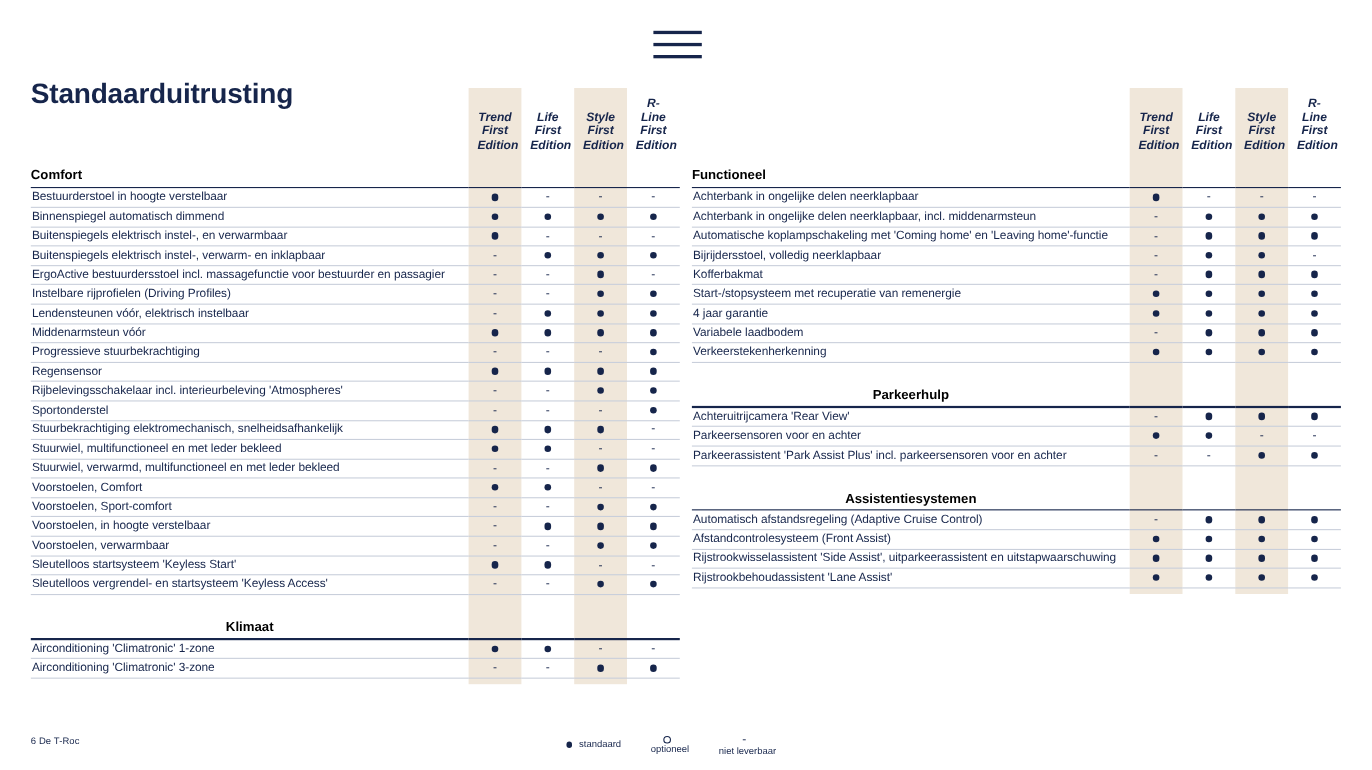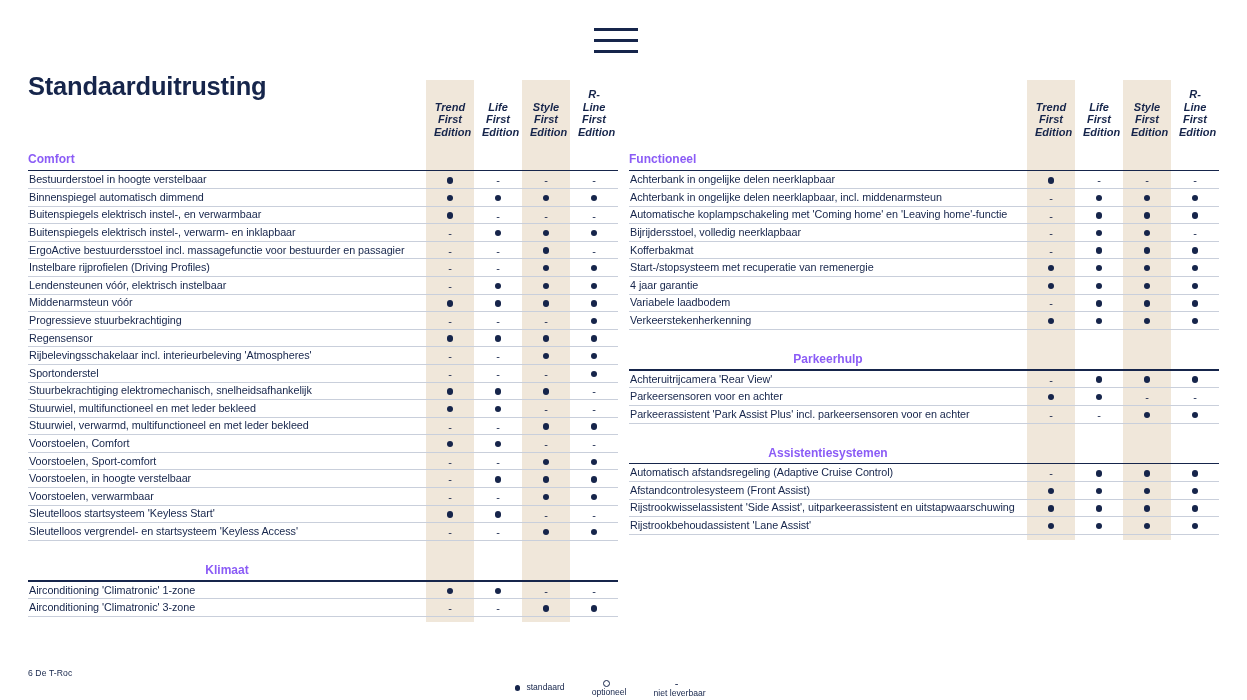--- a/index.html
+++ b/index.html
@@ -110,21 +110,21 @@
 
   
   tr.section-row td {
     padding: 0 0 2px 0;
     border: none;
     vertical-align: bottom;
   }
   tr.section-row td.s-label {
     font-size: 12px;
     font-weight: bold;
-    color: #8b5cf6;
+    color: #000000;
     padding-bottom: 3px;
   }
   tr.section-row.gap td.s-label { padding-top: 22px; text-align: center; }
   tr.section-row.gap td { padding-top: 22px; }
 
   
   tr.rule-row td {
     padding: 0;
     height: 2px;
     border: none;
@@ -193,21 +193,20 @@
     top: 4px;
     letter-spacing: 0.1px;
   }
   .legend {
     position: absolute;
     left: 515px;
     top: 2px;
     display: flex;
     align-items: center;
     gap: 0;
-    margin-top: 11px;
   }
   .legend .item {
     display: flex;
     align-items: center;
     font-size: 8.6px;
     color: #16254b;
   }
   .legend .item + .item { margin-left: 27px; flex-direction: column; }
   .legend .gl { display: inline-block; margin-right: 6px; }
   .legend .dot { width: 5.4px; height: 5.4px; }

